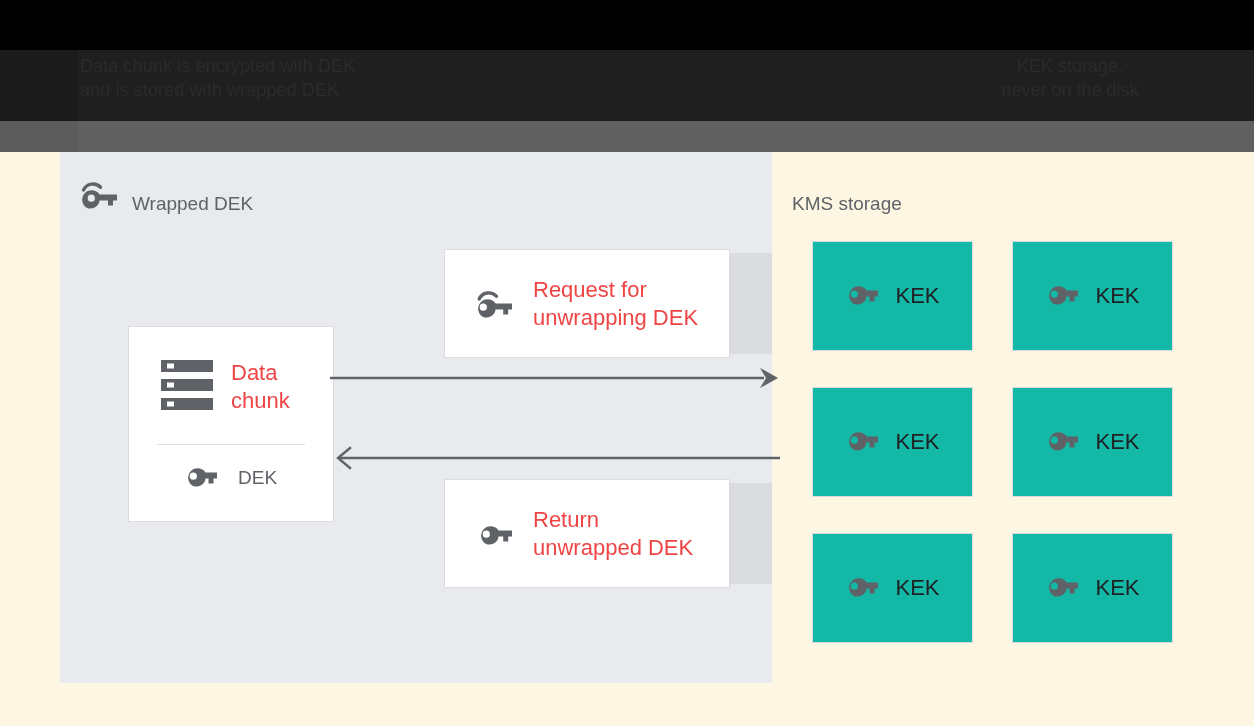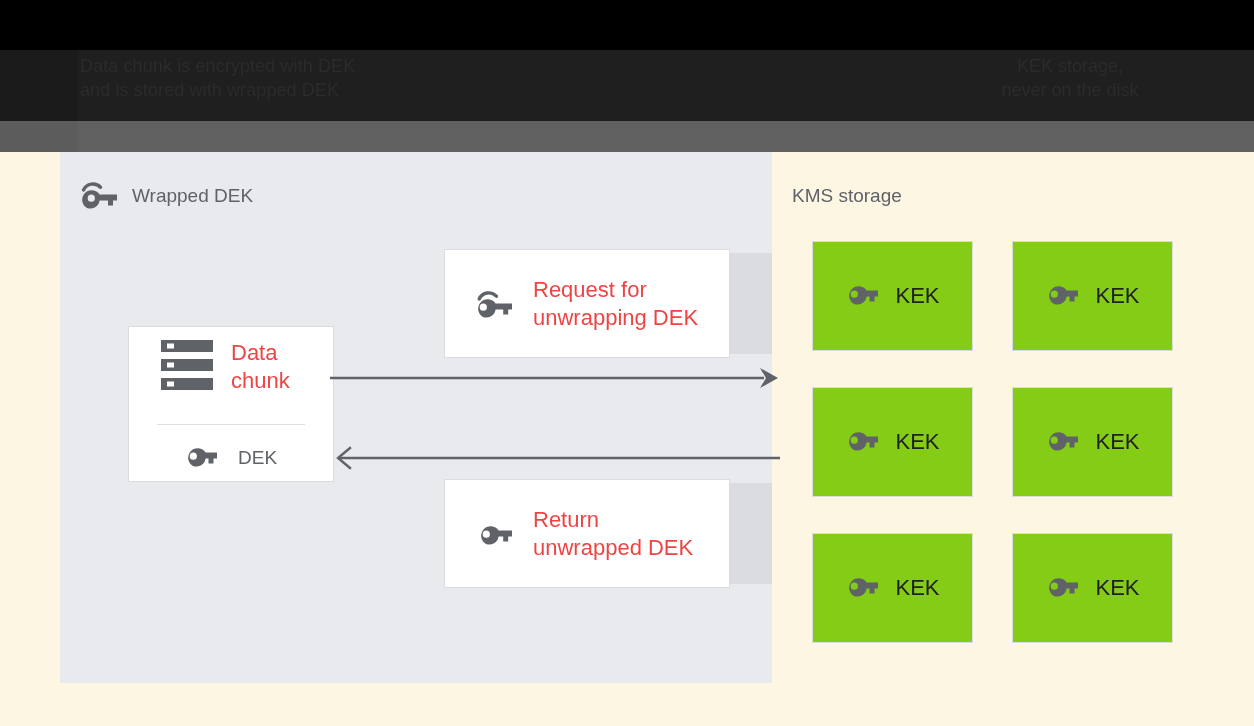--- a/index.html
+++ b/index.html
@@ -79,20 +79,21 @@
     position: absolute;
     left: 60px; top: 152px;
     width: 712px; height: 531px;
     background: #e8eaed;
   }
   .panel-title {
     position: absolute;
     color: #5f6368;
     font-size: 19px;
     line-height: 19px;
+    margin-top: 8px;
   }
   .title-wrapped { left: 132px; top: 186px; }
   .title-kms     { left: 792px; top: 186px; }
 
   .title-key-icon {
     position: absolute;
     left: 80px; top: 181px;
     width: 40px; height: 28px;
   }
 
@@ -106,21 +107,21 @@
 
   
   .card {
     position: absolute;
     background: #ffffff;
     border: 1px solid #dadce0;
     box-sizing: border-box;
   }
   .card-datachunk {
     left: 128px; top: 326px;
-    width: 206px; height: 156px;
+    width: 206px; height: 196px;
     display: flex;
     flex-direction: column;
     justify-content: center;
   }
   .card-request {
     left: 444px; top: 249px;
     width: 286px; height: 109px;
     display: flex;
     align-items: center;
   }
@@ -181,21 +182,21 @@
 
   
   .kms-grid {
     position: absolute;
     left: 812px; top: 241px;
     width: 361px; height: 402px;
   }
   .kek-card {
     position: absolute;
     width: 161px; height: 110px;
-    background: #84cc16;
+    background: #14b8a6;
     border: 1px solid #dadce0;
     box-sizing: border-box;
     display: flex;
     align-items: center;
     justify-content: center;
     gap: 16px;
   }
   .kek-label {
     color: #202124;
     font-size: 22px;

